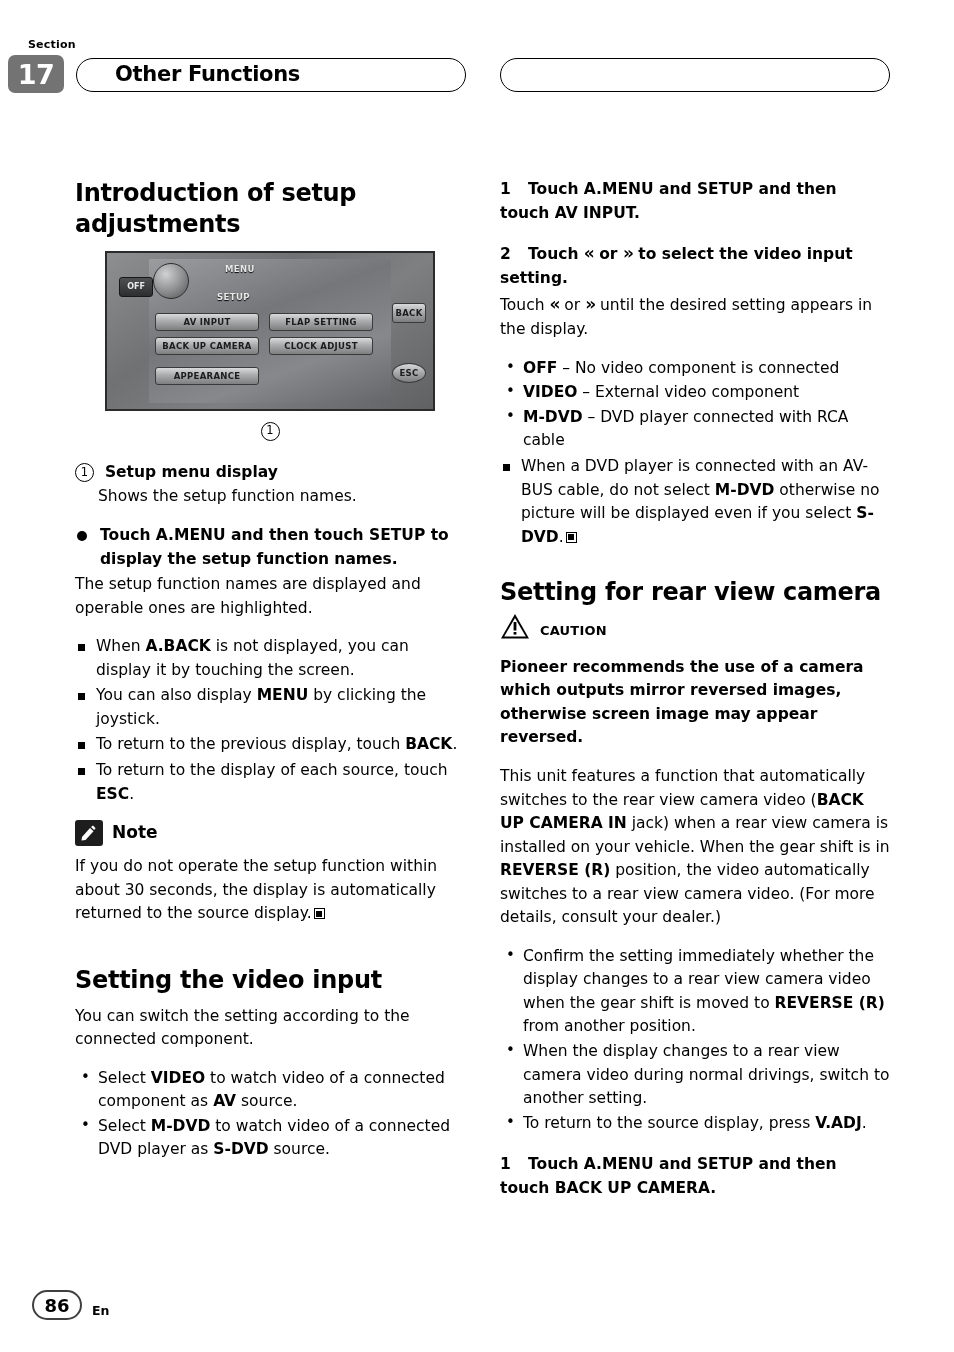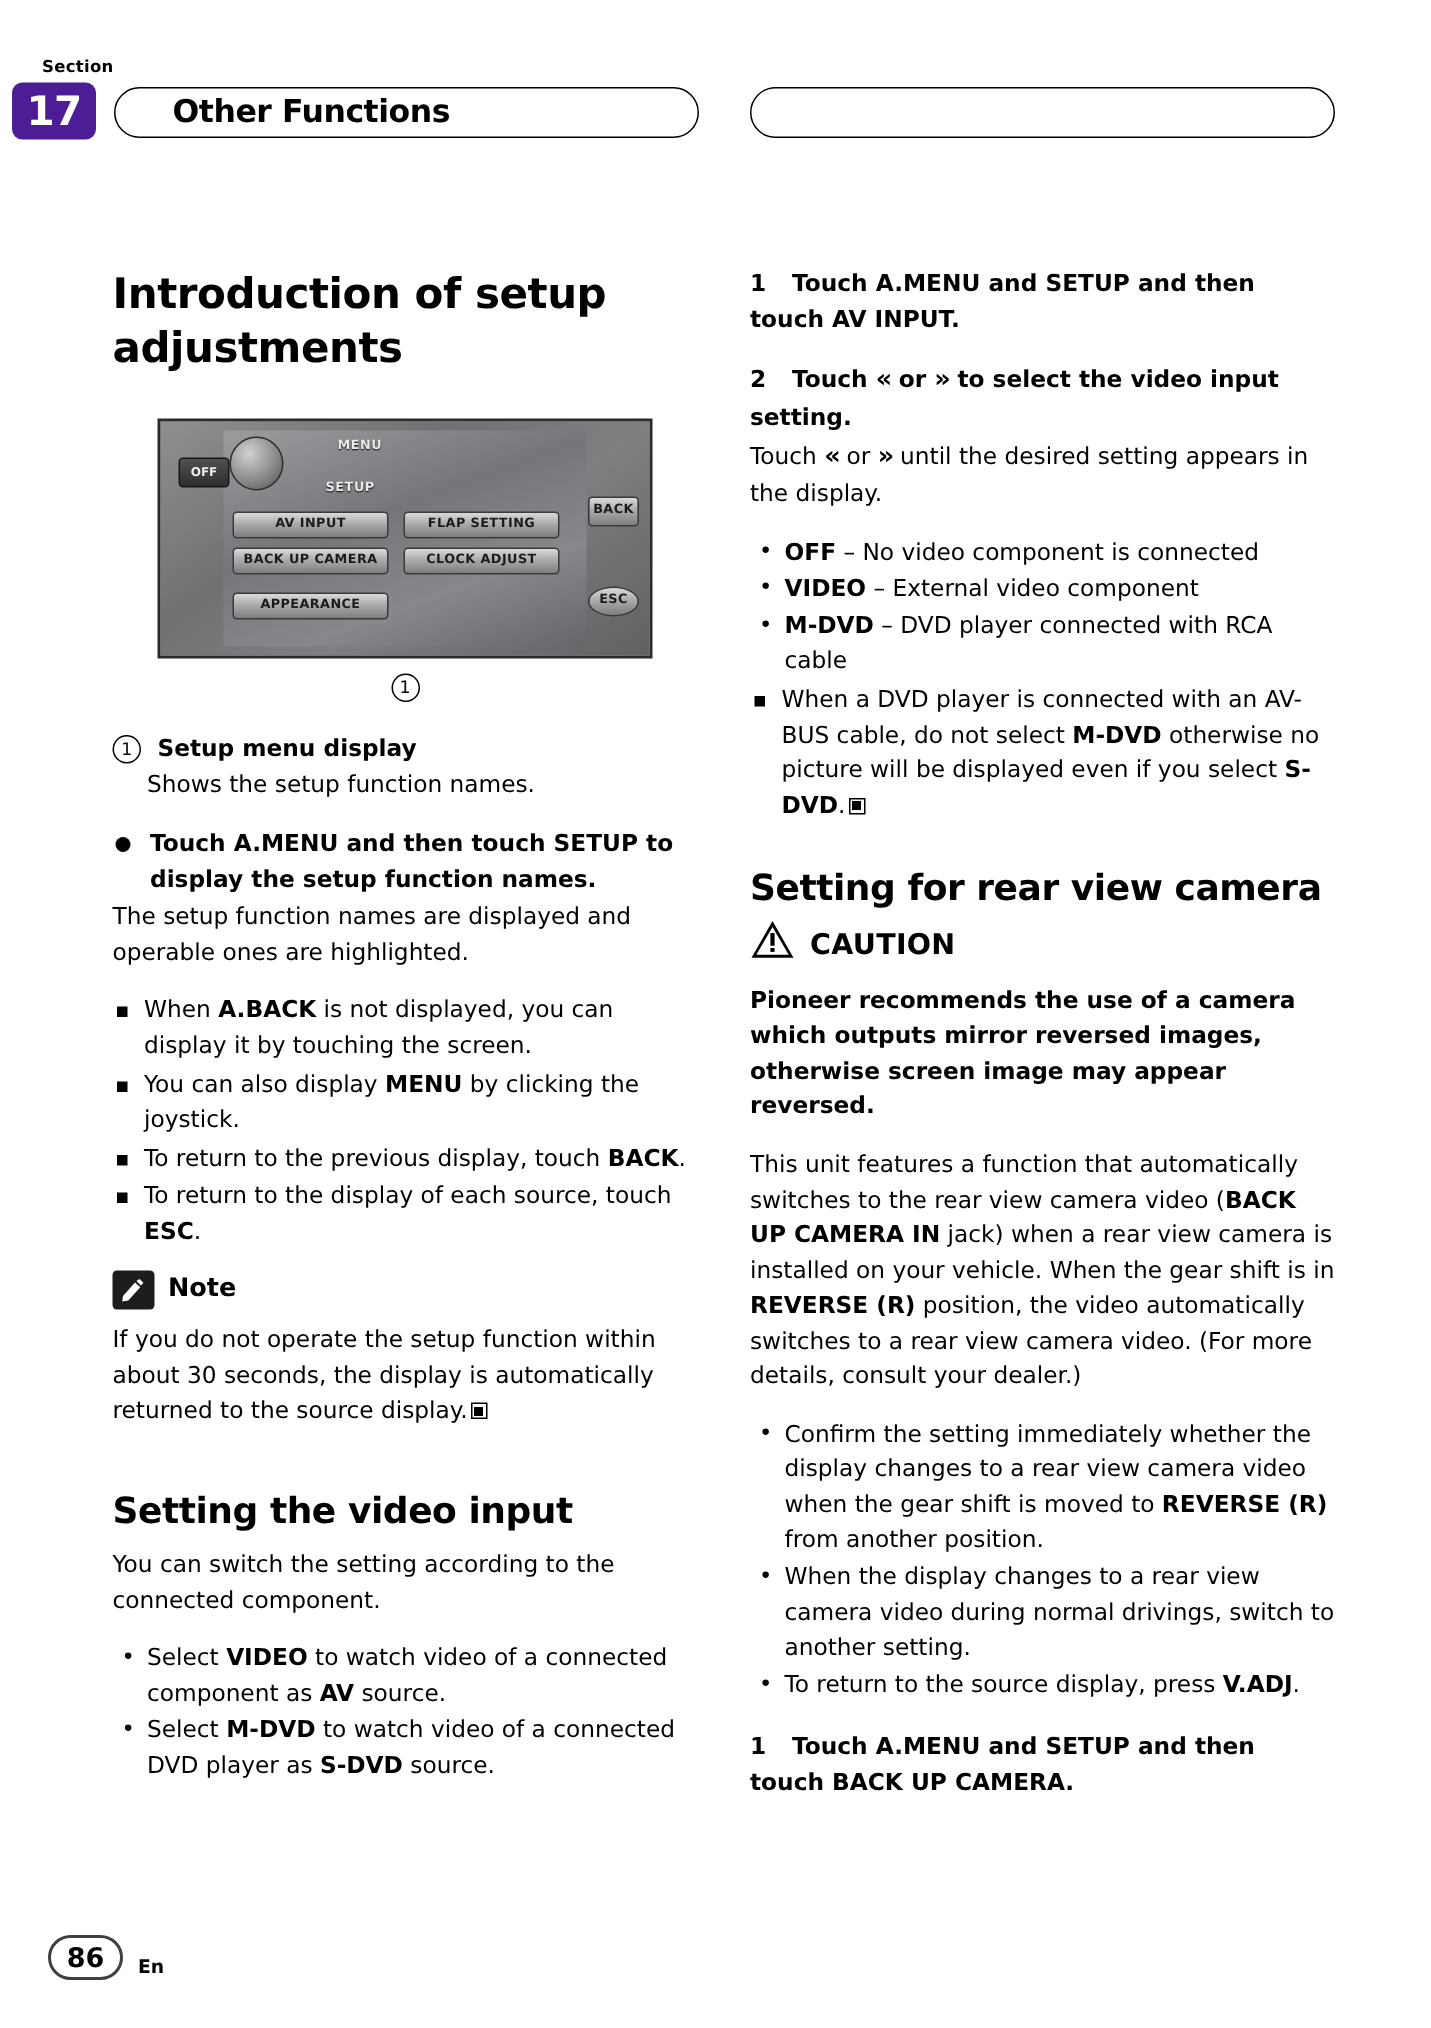--- a/index.html
+++ b/index.html
@@ -29,21 +29,21 @@
     font-size: 11px;
     font-weight: bold;
     letter-spacing: 0.2px;
   }
   .section-badge {
     position: absolute;
     left: 8px;
     top: 55px;
     width: 56px;
     height: 38px;
-    background: #4c1d95;
+    background: #737373;
     border-radius: 7px;
     color: #ffffff;
     font-size: 27px;
     font-weight: bold;
     display: flex;
     align-items: center;
     justify-content: center;
     letter-spacing: -0.5px;
   }
   .header-pill {
@@ -76,23 +76,23 @@
     position: absolute;
     top: 178px;
     width: 390px;
     font-size: 15.5px;
     line-height: 1.52;
   }
   .col.left { left: 75px; }
   .col.right { left: 500px; }
 
   h1.title {
-    font-size: 28px;
-    font-weight: bold;
-    margin: 0 0 29px 0;
+    font-size: 24px;
+    font-weight: bold;
+    margin: 0 0 12px 0;
     line-height: 1.28;
     letter-spacing: -0.3px;
   }
   h2.title {
     font-size: 24px;
     font-weight: bold;
     margin: 0 0 10px 0;
     line-height: 1.25;
     letter-spacing: -0.3px;
   }
@@ -203,21 +203,21 @@
   }
 
   
   .caution-head {
     display: flex;
     align-items: center;
     gap: 10px;
     margin: 4px 0 8px 0;
   }
   .caution-label {
-    font-size: 19px;
+    font-size: 13px;
     font-weight: bold;
     letter-spacing: 0.2px;
   }
 
   
   .circ {
     display: inline-flex;
     width: 17px;
     height: 17px;
     border: 1.3px solid #000;

